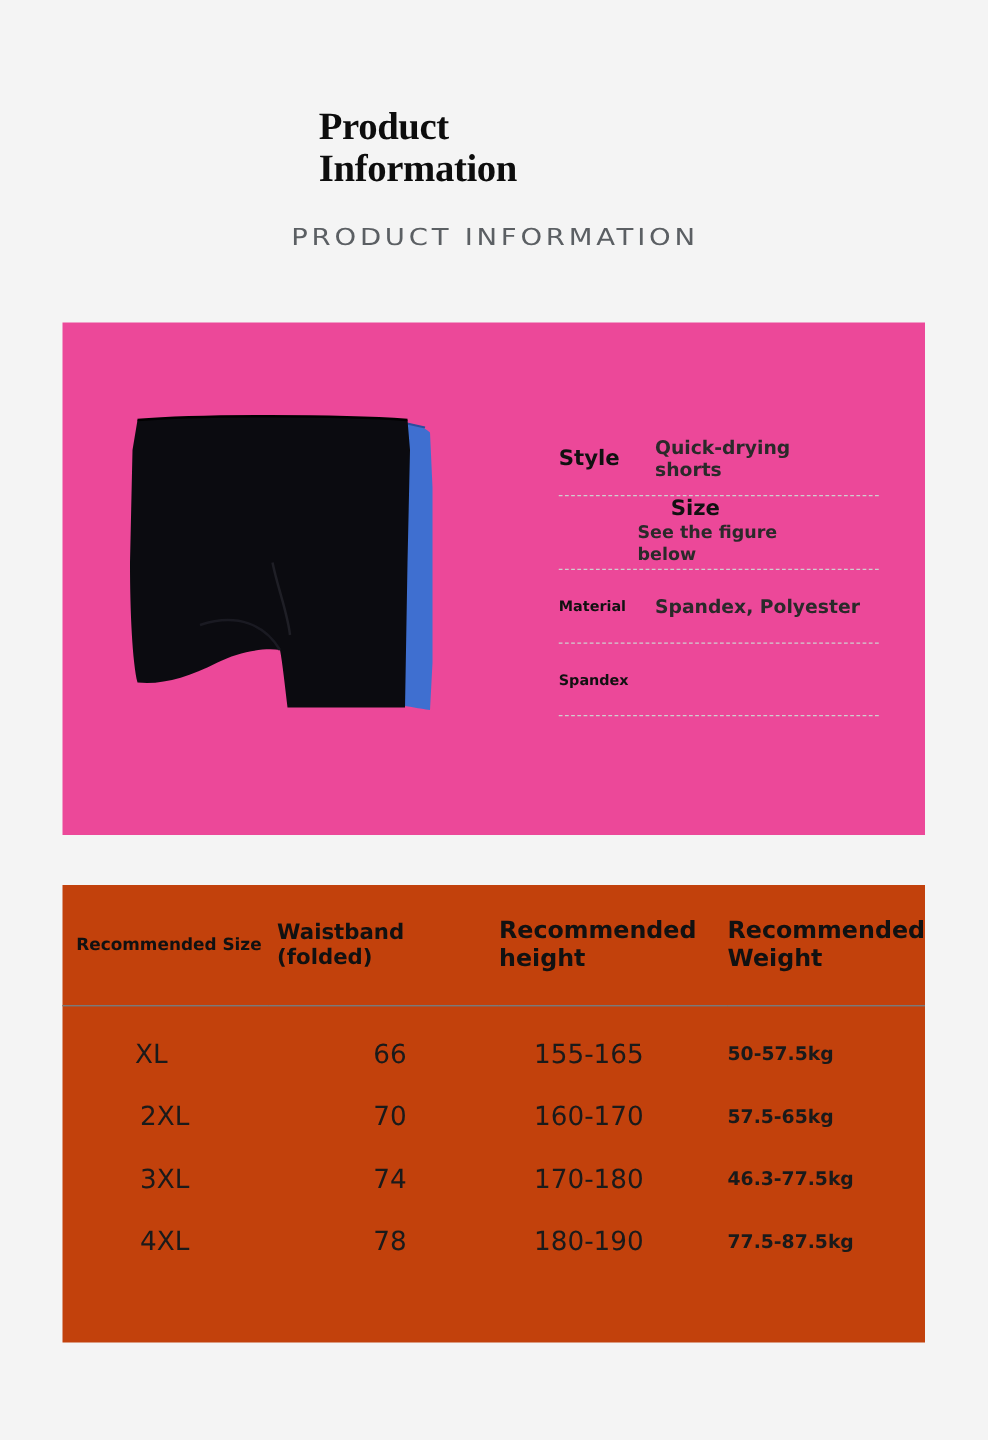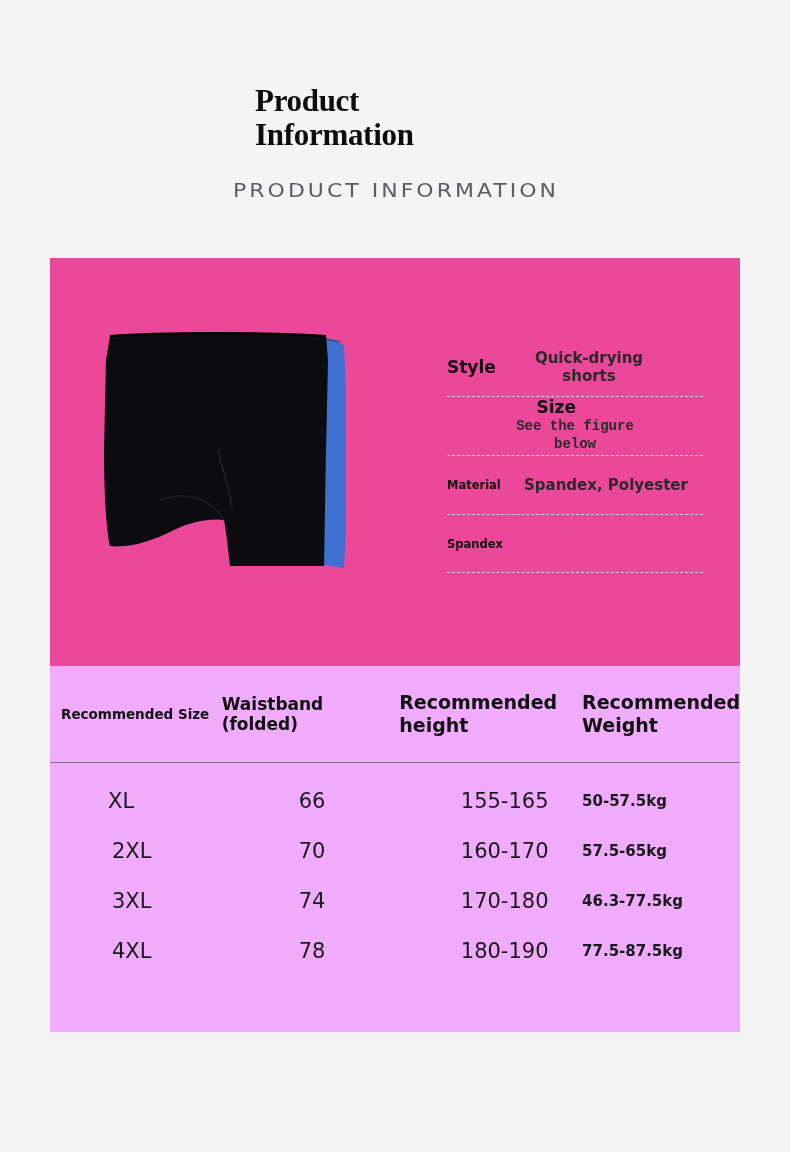--- a/index.html
+++ b/index.html
@@ -80,31 +80,31 @@
     }
     .spec-label.big { font-size: 17px; }
     .spec-label.small { font-size: 11.5px; }
     .spec-value {
       flex: 1;
       font-weight: bold;
       font-size: 15px;
       line-height: 18px;
       color: #2a2a2a;
     }
-    .spec-value.narrow { max-width: 130px; text-align: center; }
+    .spec-value.narrow { max-width: 130px; }
     .spec-value.mid { max-width: 170px; }
 
     
     .size-card {
       position: absolute;
       left: 50px;
-      top: 666px;
+      top: 708px;
       width: 690px;
       height: 366px;
-      background: #f0abfc;
+      background: #c2410c;
     }
     .size-table {
       position: absolute;
       left: 0;
       top: 0;
       width: 690px;
       border-collapse: collapse;
     }
     .size-table th {
       height: 96px;
@@ -122,21 +122,21 @@
     .size-table td {
       height: 50px;
       font-size: 21px;
       color: #1a1a1a;
       padding: 0;
       vertical-align: middle;
     }
     .size-table tr.first td { padding-top: 14px; height: 64px; }
     .size-table td.c0 { text-align: left; padding-left: 58px; }
     .size-table td.c1 { text-align: left; padding-left: 84px; }
-    .size-table td.c2 { text-align: center; padding-left: 28px; }
+    .size-table td.c2 { text-align: left; padding-left: 28px; }
     .size-table td.c3 { text-align: left; font-weight: bold; font-size: 15px; padding-left: 0; }
   </style>
 </head>
 <body>
 
 <div class="page">
 
   <div class="title">
     <div>Product</div>
     <div>Information</div>
@@ -159,21 +159,21 @@
       </svg>
     </div>
 
     <div class="spec-list">
       <div class="spec-row r0">
         <div class="spec-label big">Style</div>
         <div class="spec-value narrow">Quick-drying shorts</div>
       </div>
       <div class="spec-row r1">
         <div class="spec-label big">Size</div>
-        <div class="spec-value narrow" style="font-size:14px;font-family:Liberation Mono, monospace;">See the figure below</div>
+        <div class="spec-value narrow" style="font-size:14px;">See the figure below</div>
       </div>
       <div class="spec-row r2">
         <div class="spec-label small">Material</div>
         <div class="spec-value">Spandex, Polyester</div>
       </div>
       <div class="spec-row r3">
         <div class="spec-label small">Spandex</div>
       </div>
     </div>
   </div>

